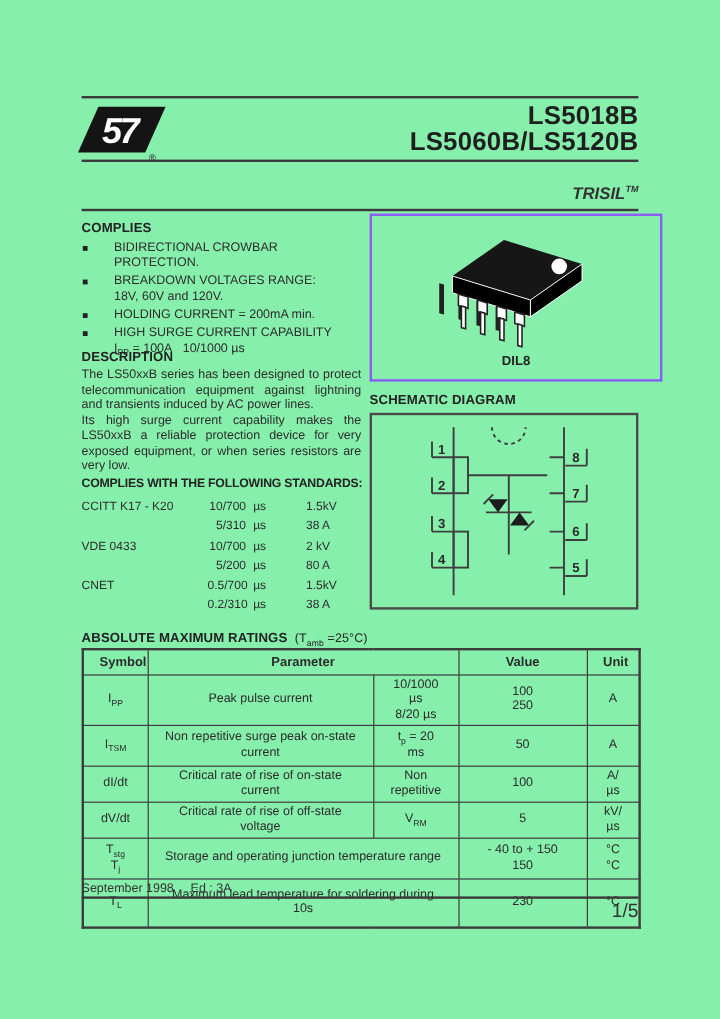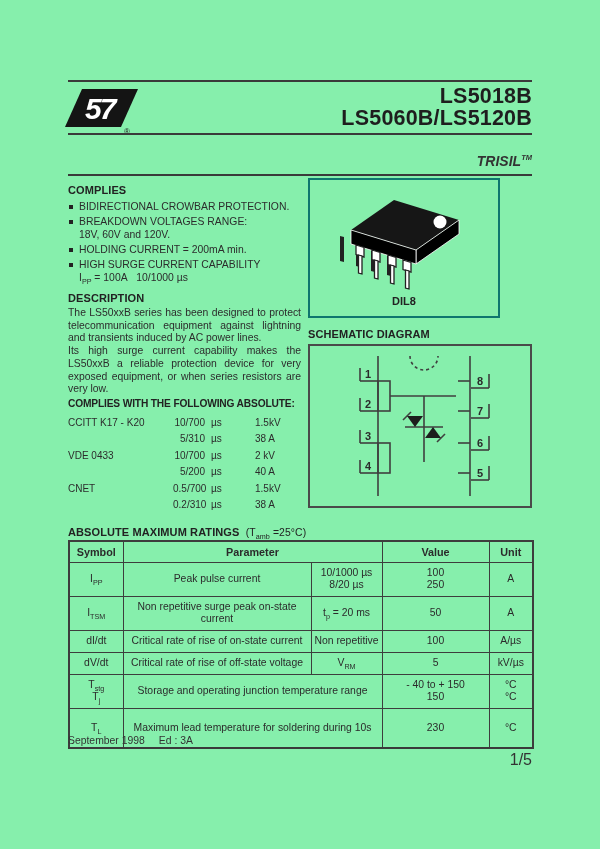--- a/index.html
+++ b/index.html
@@ -20,59 +20,59 @@
             font-size:21.5px; font-weight:bold; line-height:22px; color:#1e1e1e;
             letter-spacing:0.2px; }
   .family { position:absolute; right:68px; top:153px; font-size:14px; font-weight:600; color:#333;font-style:italic; }
   .family sup { font-size:7.5px; vertical-align:super; }
 
   .sec-heading { position:absolute; left:68px; font-size:11px; font-weight:bold; color:#222;
                  letter-spacing:0.1px; }
 
   
   .features { position:absolute; left:68px; top:200px; width:236px; }
-  .feat-item { display:flex; margin-bottom:2px; }
+  .feat-item { display:flex; margin-bottom:2px;gap:16px; }
   .bullet { width:4px; height:4px; background:#222; margin:4.5px 6px 0 1px; flex:none; }
   .feat-text { font-size:10.4px; line-height:13px; color:#2c2c2c; }
   .feat-line2 { display:block; }
   sub { font-size:7.2px; line-height:0; }
 
   
   .desc { position:absolute; left:68px; top:307px; width:233px;
           font-size:10.4px; line-height:12.7px; text-align:justify; color:#2c2c2c; }
 
   
   .std-heading { top:398px; font-size:10.2px; white-space:nowrap; letter-spacing:-0.15px; }
   .standards { position:absolute; left:68px; top:415px; width:236px; }
   .std-row { display:flex; font-size:10px; line-height:16.4px; color:#2c2c2c; }
   .std-name  { width:105px; }
   .std-pulse { width:32px; text-align:right; }
   .std-unit  { width:44px; margin-left:6px; }
   .std-value { flex:1; }
 
   
-  .pkg-box { position:absolute; left:308px; top:178px; width:192px; height:140px;
-             border:2px solid #0f766e; }
+  .pkg-box { position:absolute; left:308px; top:178px; width:244px; height:140px;
+             border:2px solid #8b5cf6; }
   .pkg-img { position:absolute; left:50%; top:4px; transform:translateX(-50%); }
   .pkg-label { position:absolute; bottom:9px; width:100%; text-align:center;
                font-size:11px; font-weight:bold; color:#222; }
   .sch-heading { left:308px; top:328px; }
   .sch-box { position:absolute; left:308px; top:344px; width:224px; height:164px;
              border:2px solid #4a4a4a; }
   .sch-box svg { display:block; }
   .pin-num { font-size:11px; font-weight:bold; fill:#2b2b2b; }
 
   
   .ratings-heading { top:526px; }
   .ratings-heading .cond { font-weight:normal; font-size:10.4px; }
   table.ratings { position:absolute; left:68px; top:540px; width:464px;
                   border-collapse:collapse; table-layout:fixed; border:2px solid #3d3d3d; }
   table.ratings th, table.ratings td {
     border:1px solid #3d3d3d; font-size:10.4px; line-height:12.5px;
-    text-align:center; vertical-align:middle; padding:2px 1px; color:#2b2b2b; }
+    text-align:center; vertical-align:middle; padding:2px 13px; color:#2b2b2b; }
   table.ratings th { font-size:10.8px; font-weight:bold; height:21px; }
   td.param { text-align:left; padding-left:7px; }
 
   
   .footer-line { position:absolute; left:68px; top:735px; font-size:10.4px; color:#333; }
   .footer-line .ed { margin-left:14px; }
   .rule-footer { top:747px; }
   .page-num { position:absolute; right:68px; top:751px; font-size:16px; color:#333; }
 </style>
 </head>
@@ -119,21 +119,21 @@
       <span class="feat-text"><span>HIGH SURGE CURRENT CAPABILITY</span><span class="feat-line2"><span>I</span><sub>PP</sub><span> = 100A&nbsp;&nbsp;&nbsp;10/1000 µs</span></span></span>
     </div>
   </div>
 
   <div class="sec-heading" style="top:292px">DESCRIPTION</div>
   <div class="desc">
     <p>The LS50xxB series has been designed to protect telecommunication equipment against lightning and transients induced by AC power lines.</p>
     <p>Its high surge current capability makes the LS50xxB a reliable protection device for very exposed equipment, or when series resistors are very low.</p>
   </div>
 
-  <div class="sec-heading std-heading">COMPLIES WITH THE FOLLOWING ABSOLUTE:</div>
+  <div class="sec-heading std-heading">COMPLIES WITH THE FOLLOWING STANDARDS:</div>
   <div class="standards">
     <div class="std-row">
       <span class="std-name">CCITT K17 - K20</span>
       <span class="std-pulse">10/700</span>
       <span class="std-unit">µs</span>
       <span class="std-value">1.5kV</span>
     </div>
     <div class="std-row">
       <span class="std-name"></span>
       <span class="std-pulse">5/310</span>
@@ -143,21 +143,21 @@
     <div class="std-row">
       <span class="std-name">VDE 0433</span>
       <span class="std-pulse">10/700</span>
       <span class="std-unit">µs</span>
       <span class="std-value">2 kV</span>
     </div>
     <div class="std-row">
       <span class="std-name"></span>
       <span class="std-pulse">5/200</span>
       <span class="std-unit">µs</span>
-      <span class="std-value">40 A</span>
+      <span class="std-value">80 A</span>
     </div>
     <div class="std-row">
       <span class="std-name">CNET</span>
       <span class="std-pulse">0.5/700</span>
       <span class="std-unit">µs</span>
       <span class="std-value">1.5kV</span>
     </div>
     <div class="std-row">
       <span class="std-name"></span>
       <span class="std-pulse">0.2/310</span>

